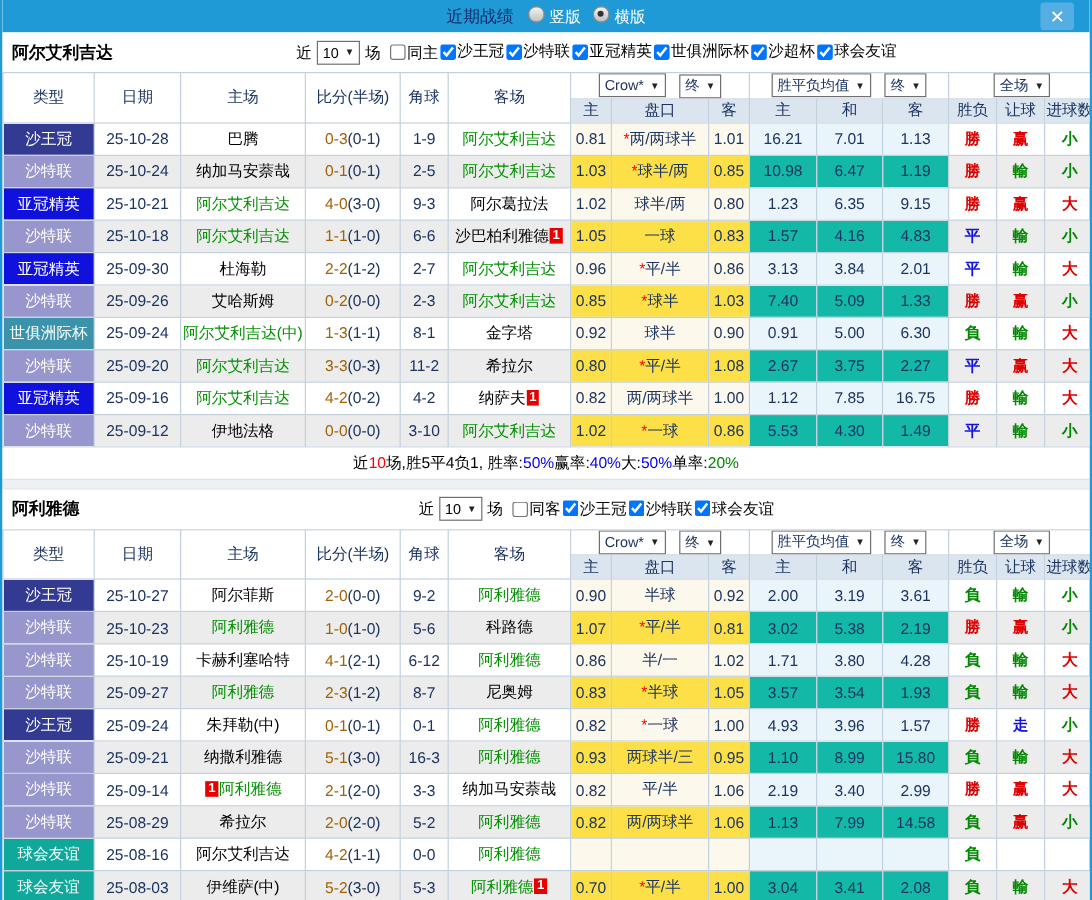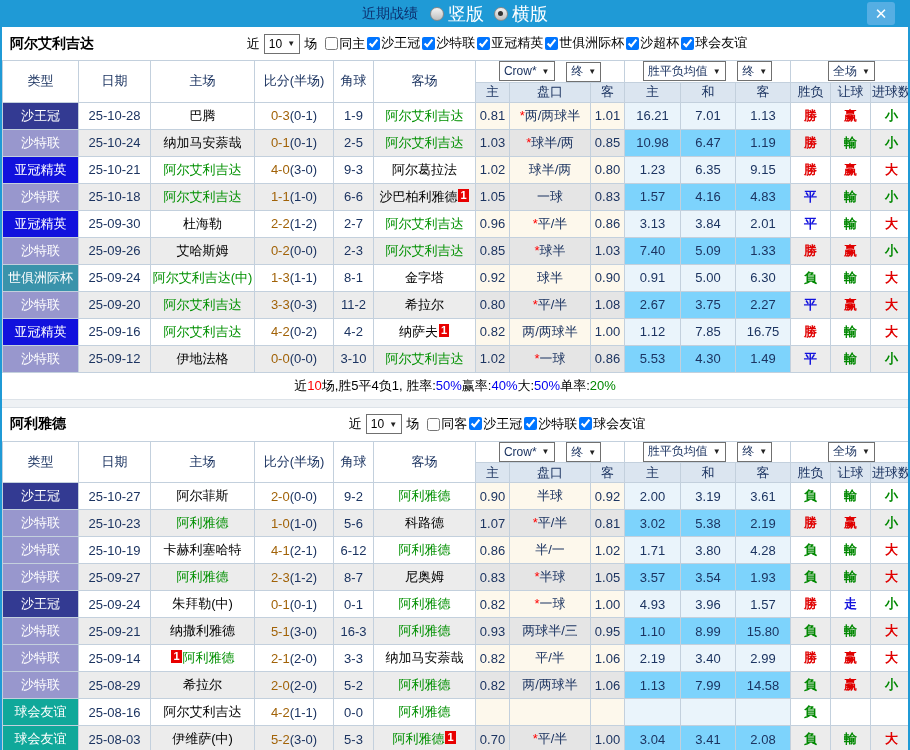--- a/index.html
+++ b/index.html
@@ -5,21 +5,21 @@
   html,body{margin:0;padding:0;}
   body{
     width:910px;height:750px;overflow:hidden;
     font-family:"Liberation Sans","DejaVu Sans",sans-serif;
     background:#fff;
   }
   .app{width:910px;height:750px;box-sizing:border-box;border-left:2px solid #1f9ad6;border-right:2px solid #1f9ad6;overflow:hidden;}
   
   .titlebar{height:27px;background:#1f9ad6;position:relative;display:flex;align-items:center;justify-content:center;}
   .title{color:#0c2f6e;font-weight:normal;font-size:14px;}
-  .radio-group{display:flex;align-items:center;color:#fff;font-size:18px;margin-left:2px;}
+  .radio-group{display:flex;color:#fff;font-size:13px;margin-left:2px;}
   .radio{width:12px;height:12px;border-radius:50%;background:linear-gradient(#f4f4f4,#bfbfbf);border:1px solid #8a8a8a;display:inline-block;position:relative;margin:0 4px 0 10px;cursor:pointer;}
   .radio.checked::after{content:"";position:absolute;left:3px;top:3px;width:5px;height:5px;background:#333;border-radius:50%;}
   .close-btn{position:absolute;right:13px;top:2px;width:28px;height:23px;background:#55aee3;border-radius:3px;color:#fff;font-weight:bold;font-size:15px;display:flex;align-items:center;justify-content:center;cursor:pointer;}
   
   .filterbar{height:33px;position:relative;display:flex;align-items:center;justify-content:center;background:#fff;font-size:13px;color:#000;}
   .team-name{position:absolute;left:8px;font-weight:bold;font-size:14px;}
   .filters{display:flex;align-items:center;transform:translateX(42px);white-space:nowrap;}
   .filters label{display:inline-flex;align-items:center;margin:0;cursor:pointer;}
   .filters input[type=checkbox]{width:13px;height:13px;margin:0 1px 0 2px;}
   .sel{display:inline-flex;align-items:center;border:1px solid #707070;background:#fff;height:18px;padding:0 4px;margin:0 4px;font-size:12px;cursor:pointer;white-space:nowrap;}
@@ -27,23 +27,23 @@
   
   table{border-collapse:collapse;table-layout:fixed;width:906px;font-size:13px;}
   td{border:1px solid #c3d0dd;text-align:center;padding:0;overflow:hidden;white-space:nowrap;}
   thead td{background:#dbe5f0;color:#1c3461;height:19px;}
   thead tr.selrow td{background:#fff;height:20px;}
   tbody td{height:26px;color:#000;}
   tbody tr.alt td{background:#ececec;}
   td.type{color:#fff;}
   td.num,.num{color:#1c3461;}
   td.cream{background:#fdf8ec;}
-  tbody tr.alt td.cream{background:#e5e5e5;}
+  tbody tr.alt td.cream{background:#fde047;}
   td.lblue{background:#eaf4fb;}
-  tbody tr.alt td.lblue{background:#7dd3fc;margin-top:44px;}
+  tbody tr.alt td.lblue{background:#14b8a6;margin-top:44px;}
   td.res{font-weight:bold;}
   .green{color:#009000;}
   .ft{color:#a16207;}
   .half{color:#1c3461;}
   .star{color:#f00;}
   .red1{display:inline-block;background:#e80000;color:#fff;font-size:11px;font-weight:bold;line-height:13px;height:13px;padding:0 2px;margin:0 1px;vertical-align:2px;}
   
   .summary{height:26px;display:flex;align-items:center;justify-content:center;font-size:13px;background:#fff;}
   .gap{height:9px;background:#eef1f4;border-top:1px solid #dde3e9;border-bottom:1px solid #dde3e9;box-sizing:border-box;}
 </style>

